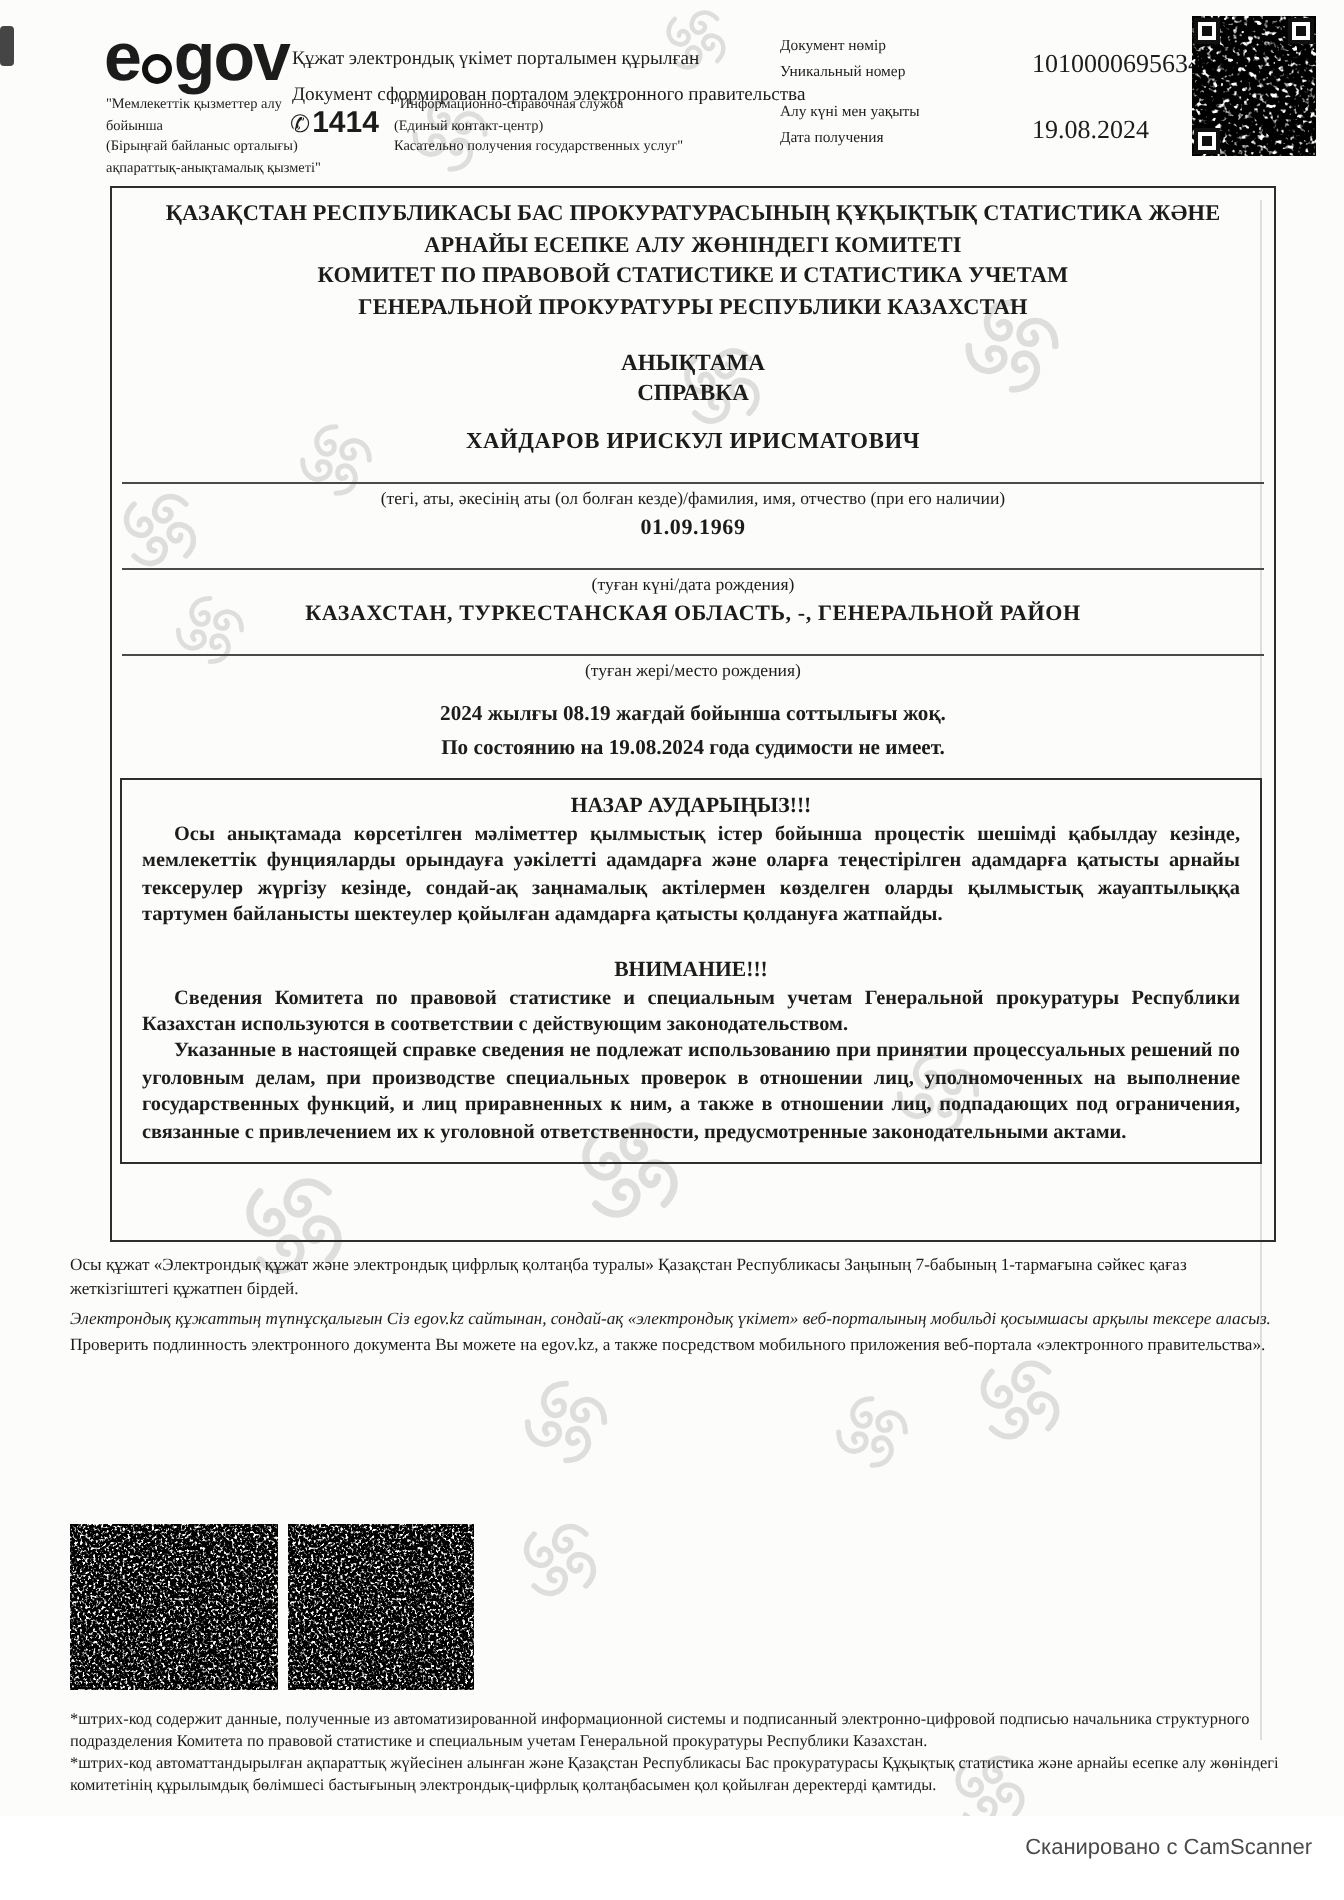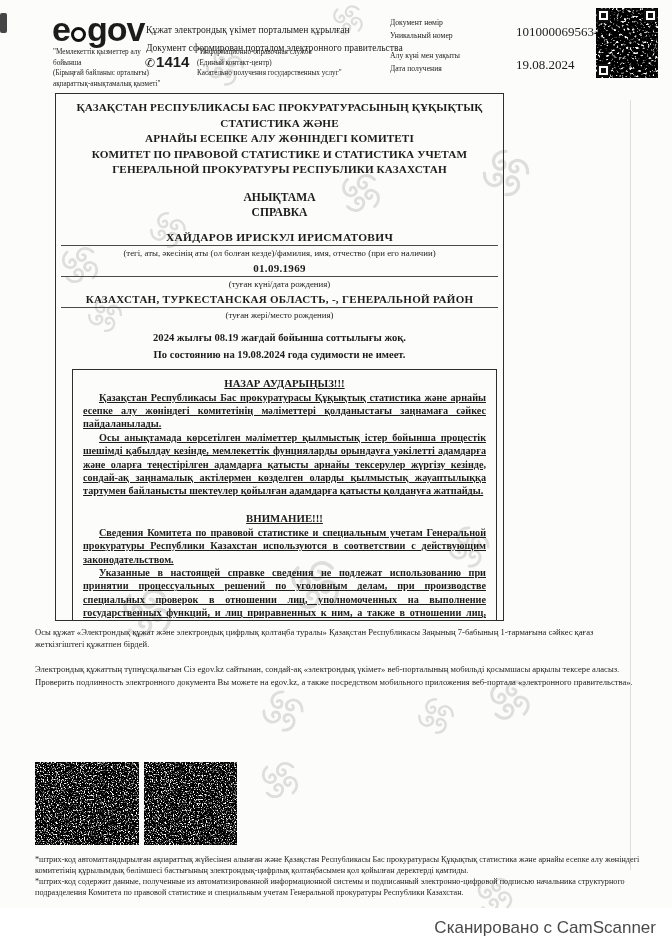--- a/index.html
+++ b/index.html
@@ -19,50 +19,50 @@
   .phone .ph-ic{font-size:12px;margin-right:1px;}
   .cright{left:197px;top:47px;font-size:7.2px;line-height:10.6px;width:170px;}
   .lab{font-size:7.7px;line-height:12.5px;}
   .val{font-size:13px;margin-left:48px;}
   
   .qr{left:596px;top:8px;width:62px;height:70px;background:#fff;}
   .qr svg.noise{position:absolute;inset:0;width:100%;height:100%;}
   .fp{position:absolute;width:13px;height:13px;border:2.4px solid #101010;background:#fff;box-sizing:border-box;}
   .fp::after{content:"";position:absolute;left:2px;top:2px;width:5px;height:5px;background:#101010;}
   
-  .box{left:55px;top:93px;width:449px;height:528px;border:1.6px solid #2e2e2e;box-sizing:border-box;
+  .box{left:55px;top:93px;width:583px;height:528px;border:1.6px solid #2e2e2e;box-sizing:border-box;
        text-align:center;overflow:hidden;background:transparent;}
   .org{margin-top:6px;font-weight:bold;font-size:11.2px;line-height:15.5px;letter-spacing:.1px;}
   .doctitle{margin-top:12px;font-weight:bold;font-size:11.6px;line-height:15px;}
   .fields{margin:11px 5px 0 5px;}
-  .fval{font-size:11px;font-weight:600;letter-spacing:.3px;border-bottom:1.2px solid #4a4a4a;padding-bottom:2px;font-family:Liberation Serif, serif;}
+  .fval{font-size:11px;font-weight:600;letter-spacing:.3px;border-bottom:1.2px solid #4a4a4a;padding-bottom:14px;font-family:Liberation Serif, serif;}
   .fval.name{font-size:11.4px;}
   .fcap{font-size:8.8px;padding:2px 0 4px 0;}
   .concl{font-weight:bold;font-size:10.6px;margin-top:8px;}
   .concl + .concl{margin-top:6px;}
-  .notice{margin:9px 6px 0 16px;border:1.6px solid #2e2e2e;padding:4px 10px 8px 10px;text-align:left;text-decoration:underline;}
+  .notice{margin:9px 6px 0 4px;border:1.6px solid #2e2e2e;padding:4px 10px 8px 10px;text-align:left;}
   .ntitle{text-align:center;font-weight:bold;font-size:10.8px;margin:2px 0 1px 0;line-height:14px;}
   .npara{font-weight:bold;font-size:10.2px;line-height:13.4px;text-align:justify;text-indent:16px;margin:0;}
   .ngap{height:11px;}
   
   .footer{left:35px;top:627px;width:602px;font-size:8.6px;line-height:11.8px;text-align:left;}
   .footer p{margin:0;}
   .footer .m1{margin-top:2px;}
-  .footer .m2{margin-top:13px;}
+  .footer .m2{margin-top:3px;font-style:italic;}
   
   .bars{left:35px;top:762px;display:flex;gap:5px;}
   .bc{background:#fff;}
   .bc svg{display:block;}
   
   .notes{left:35px;top:855px;width:606px;font-size:8.2px;line-height:10.9px;text-align:left;}
   .notes p{margin:0;}
   
   .cam{left:0;top:908px;width:672px;height:42px;background:#ffffff;}
   .cam span{position:absolute;right:16px;top:10px;font-family:"Liberation Sans","DejaVu Sans",sans-serif;
-            font-size:17px;color:#4a4a4a;}
+            font-size:11px;color:#4a4a4a;}
   .scanline{left:630px;top:100px;width:1px;height:770px;background:#c9c9c6;opacity:.6;z-index:1;}
   .edgemark{left:0;top:13px;width:7px;height:20px;background:#242424;border-radius:2px;opacity:.85;}
 </style>
 </head>
 <body>
 
 <svg width="0" height="0" style="position:absolute">
   <defs>
     <filter id="bcNoise" x="0" y="0" width="100%" height="100%">
       <feTurbulence type="fractalNoise" baseFrequency="0.75" numOctaves="2" seed="8" stitchTiles="stitch"></feTurbulence>
@@ -156,21 +156,20 @@
       <div class="fcap">(туған күні/дата рождения)</div>
       <div class="fval">КАЗАХСТАН, ТУРКЕСТАНСКАЯ ОБЛАСТЬ, -, ГЕНЕРАЛЬНОЙ РАЙОН</div>
       <div class="fcap">(туған жері/место рождения)</div>
     </div>
 
     <div class="concl">2024 жылғы 08.19 жағдай бойынша соттылығы жоқ.</div>
     <div class="concl">По состоянию на 19.08.2024 года судимости не имеет.</div>
 
     <div class="notice">
       <div class="ntitle">НАЗАР АУДАРЫҢЫЗ!!!</div>
-      <p class="npara">Қазақстан Республикасы Бас прокуратурасы Құқықтық статистика және арнайы есепке алу жөніндегі комитетінің мәліметтері қолданыстағы заңнамаға сәйкес пайдаланылады.</p>
       <p class="npara">Осы анықтамада көрсетілген мәліметтер қылмыстық істер бойынша процестік шешімді қабылдау кезінде, мемлекеттік фунцияларды орындауға уәкілетті адамдарға және оларға теңестірілген адамдарға қатысты арнайы тексерулер жүргізу кезінде, сондай-ақ заңнамалық актілермен көзделген оларды қылмыстық жауаптылыққа тартумен байланысты шектеулер қойылған адамдарға қатысты қолдануға жатпайды.</p>
       <div class="ngap"></div>
       <div class="ntitle">ВНИМАНИЕ!!!</div>
       <p class="npara">Сведения Комитета по правовой статистике и специальным учетам Генеральной прокуратуры Республики Казахстан используются в соответствии с действующим законодательством.</p>
       <p class="npara">Указанные в настоящей справке сведения не подлежат использованию при принятии процессуальных решений по уголовным делам, при производстве специальных проверок в отношении лиц, уполномоченных на выполнение государственных функций, и лиц приравненных к ним, а также в отношении лиц, подпадающих под ограничения, связанные с привлечением их к уголовной ответственности, предусмотренные законодательными актами.</p>
     </div>
   </div>
 
   <div class="el footer">
     <p>Осы құжат «Электрондық құжат және электрондық цифрлық қолтаңба туралы» Қазақстан Республикасы Заңының 7-бабының 1-тармағына сәйкес қағаз жеткізгіштегі құжатпен бірдей.</p>
@@ -185,22 +184,22 @@
         </svg>
     </div>
     <div class="bc">
       <svg width="93" height="83">
           <rect width="93" height="83" fill="#fff" filter="url(#bcNoise)"></rect>
         </svg>
     </div>
   </div>
 
   <div class="el notes">
+    <p>*штрих-код содержит данные, полученные из автоматизированной информационной системы и подписанный электронно-цифровой подписью начальника структурного подразделения Комитета по правовой статистике и специальным учетам Генеральной прокуратуры Республики Казахстан.</p>
     <p>*штрих-код автоматтандырылған ақпараттық жүйесінен алынған және Қазақстан Республикасы Бас прокуратурасы Құқықтық статистика және арнайы есепке алу жөніндегі комитетінің құрылымдық бөлімшесі бастығының электрондық-цифрлық қолтаңбасымен қол қойылған деректерді қамтиды.</p>
-    <p>*штрих-код содержит данные, полученные из автоматизированной информационной системы и подписанный электронно-цифровой подписью начальника структурного подразделения Комитета по правовой статистике и специальным учетам Генеральной прокуратуры Республики Казахстан.</p>
   </div>
 
   <div class="el cam">
     <span>Сканировано с CamScanner</span>
   </div>
 
 <div class="orn" style="left: 58px; top: 243px; width: 44px; height: 44px; transform: rotate(45deg);"><svg viewBox="0 0 48 48" width="100%" height="100%">
         <use href="#orn"></use>
       </svg></div>
     <div class="orn" style="left: 148px; top: 210px; width: 40px; height: 40px; transform: rotate(0deg);"><svg viewBox="0 0 48 48" width="100%" height="100%">

